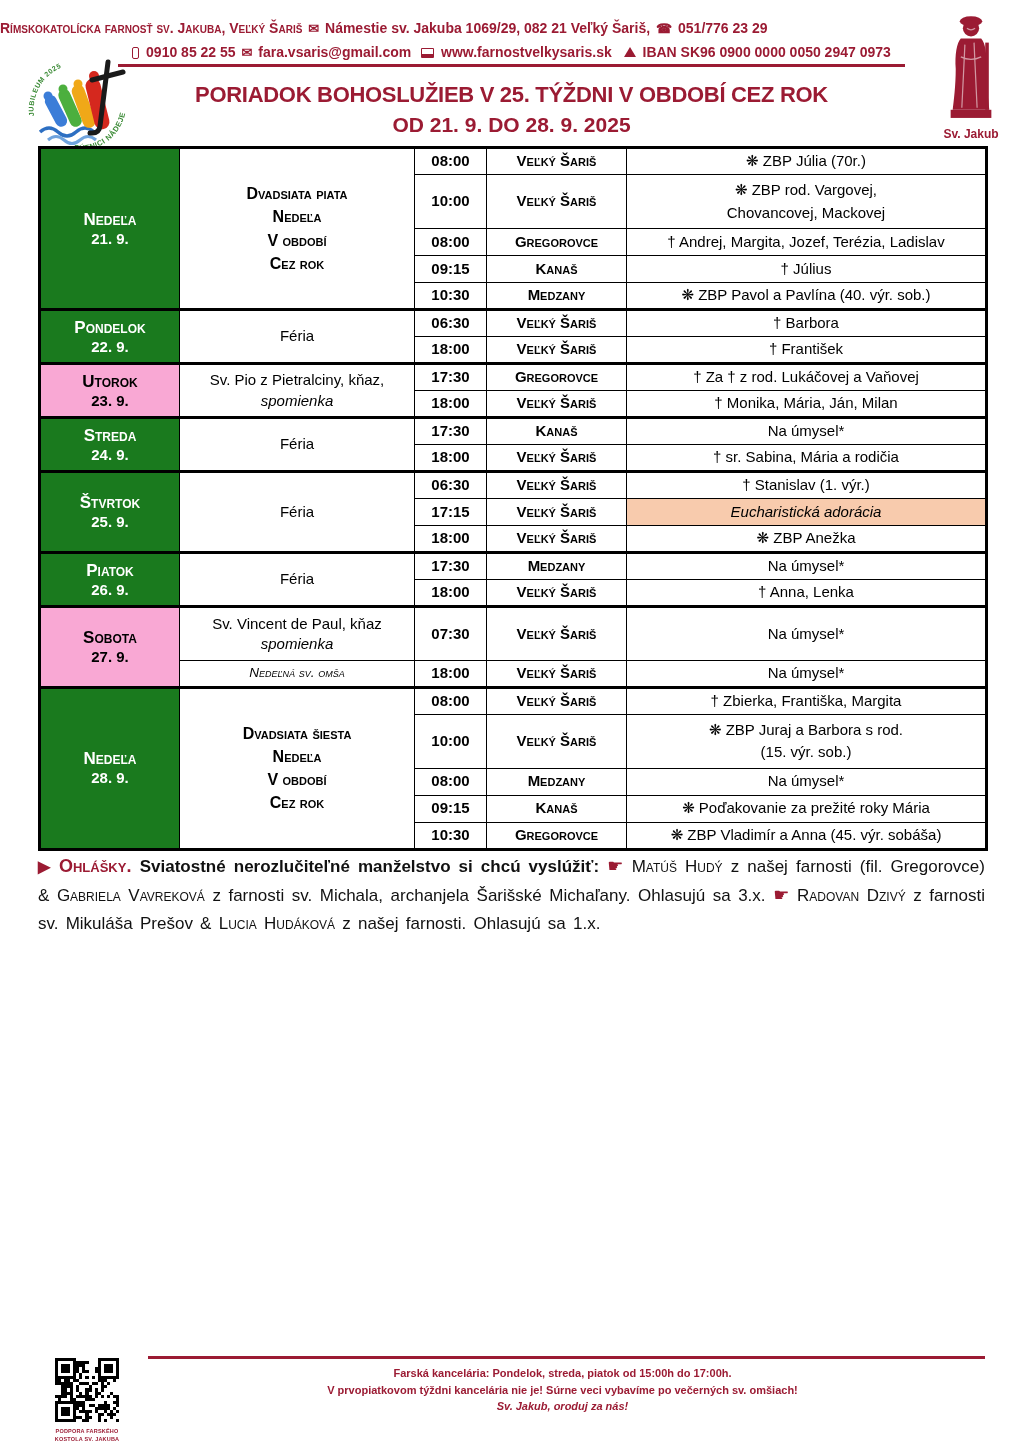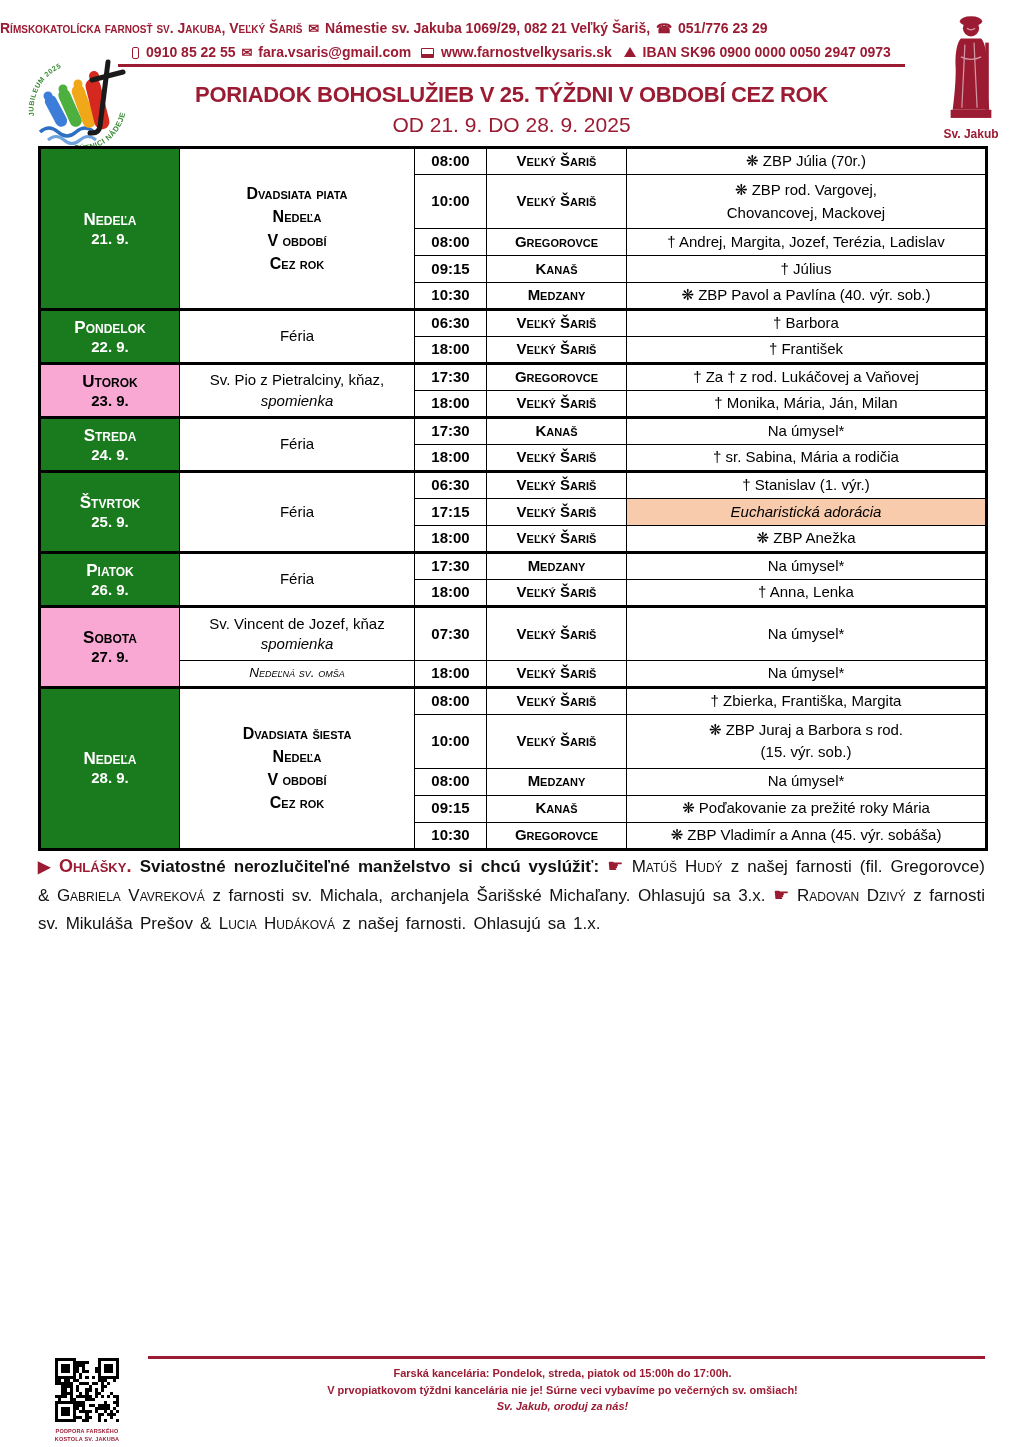--- a/index.html
+++ b/index.html
@@ -15,21 +15,21 @@
 
   
   .hline1{position:absolute;top:20px;left:0;width:1023px;text-align:left;color:var(--red);font-weight:bold;font-size:14px;white-space:nowrap;}
   .hline2wrap{position:absolute;top:43px;left:0;width:1023px;text-align:center;}
   .hline2{display:inline-block;color:var(--red);font-weight:bold;font-size:14px;white-space:nowrap;border-bottom:3px solid var(--red);padding:0 14px 4px 14px;}
   .hicon{color:var(--red);font-size:13px;padding:0 2px;}
   .mobile-icon{display:inline-block;width:7px;height:12px;border:1.6px solid var(--red);border-radius:2px;vertical-align:-2px;margin-right:3px;}
   .web-icon{display:inline-block;width:13px;height:10px;border:1.6px solid var(--red);border-bottom-width:4px;border-radius:1px;vertical-align:-1px;margin:0 3px 0 6px;}
   .iban-icon{display:inline-block;width:0;height:0;border-left:6px solid transparent;border-right:6px solid transparent;border-bottom:10px solid var(--red);vertical-align:0px;margin:0 3px 0 8px;}
   .title{position:absolute;top:82px;left:0;width:1023px;text-align:center;color:var(--red);font-weight:bold;font-size:22px;letter-spacing:-0.3px;}
-  .subtitle{position:absolute;top:113px;left:0;width:1023px;text-align:center;color:var(--red);font-weight:normal;font-size:21px;}
+  .subtitle{position:absolute;top:113px;left:0;width:1023px;text-align:center;color:var(--red);font-weight:bold;font-size:21px;}
 
   .logo-left{position:absolute;left:22px;top:54px;width:120px;height:102px;}
   .statue{position:absolute;left:928px;top:8px;width:86px;text-align:center;}
   .statue-caption{color:var(--red);font-weight:bold;font-size:12px;margin-top:1px;}
 
   
   table.sched{position:absolute;left:38px;top:146px;border-collapse:collapse;table-layout:fixed;border:3px solid #000;}
   table.sched td{border:1.5px solid #000;text-align:center;vertical-align:middle;font-size:15px;color:#000;padding:1px 4px;line-height:1.25;overflow:hidden;}
   table.sched tr.bstart td{border-top:3.5px solid #000;}
   td.day{font-weight:bold;font-size:16px;}
@@ -306,21 +306,21 @@
         <td class="int">
           <div class="il">† Anna, Lenka</div>
         </td>
       </tr>
       <tr class="bstart" style="height: 54px;">
         <td class="day white" rowspan="2">
           <div class="day-name">Sobota</div>
           <div class="day-date">27. 9.</div>
         </td>
         <td class="desc" rowspan="1">
-          <div class="dl ">Sv. Vincent de Jozef, kňaz</div>
+          <div class="dl ">Sv. Vincent de Paul, kňaz</div>
           <div class="dl italic">spomienka</div>
         </td>
         <td class="time">07:30</td>
         <td class="place">Veľký Šariš</td>
         <td class="int">
           <div class="il">Na úmysel*</div>
         </td>
       </tr>
       <tr style="height: 21px;">
         <td class="desc" rowspan="1">

